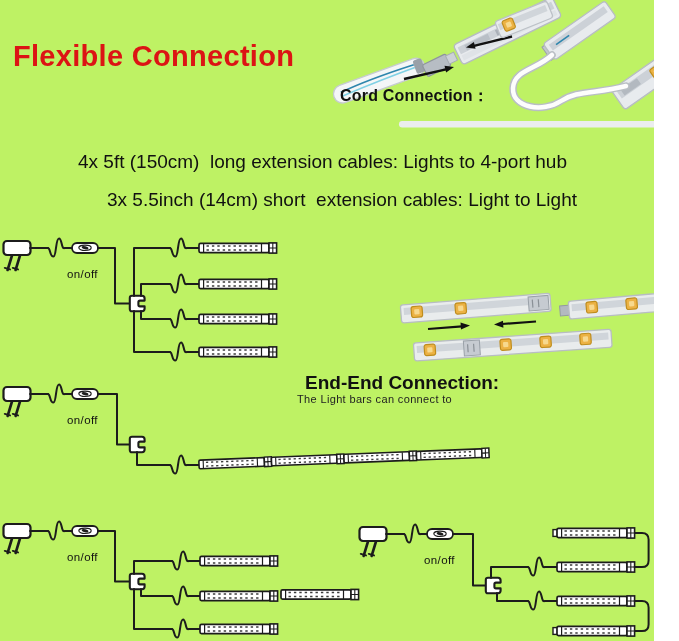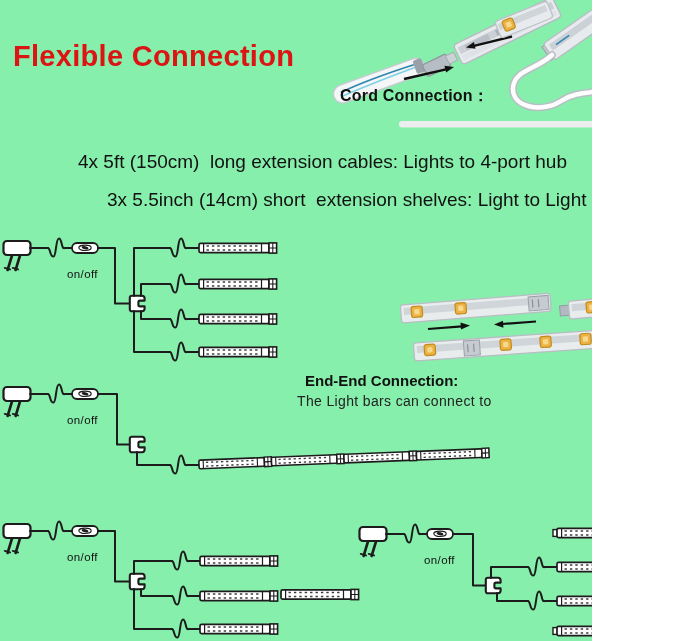--- a/index.html
+++ b/index.html
@@ -1,23 +1,23 @@
 <!DOCTYPE html>
 <html style="--heading: #dc1414; --text: #1a1a1a; --diagram_line: #1c1c1c; --led: #ecb244; --bar_body: #e8ebee;"><head>
 <meta charset="utf-8">
 <style>
   html,body{margin:0;padding:0;background:#fff;}
-  .page{position:relative;width:592px;height:641px;background:#86efac;overflow:hidden;
+  .page{position:relative;width:654px;height:641px;background:#bef264;overflow:hidden;
         font-family:"Liberation Sans", sans-serif;color:var(--text,#1a1a1a);}
   .abs{position:absolute;}
   .title{font-weight:700;font-size:29px;letter-spacing:0.3px;color:var(--heading,#dc1414);}
   .note{font-size:19px;white-space:pre;color:#111;text-align:right;}
   .cord-label{font-weight:700;font-size:16px;letter-spacing:0.2px;color:#111;}
-  .ee-head{font-weight:700;font-size:15px;color:#111;}
-  .ee-line{font-size:14px;letter-spacing:0.35px;color:#222;}
+  .ee-head{font-weight:700;font-size:19px;color:#111;}
+  .ee-line{font-size:11px;letter-spacing:0.35px;color:#222;}
   .onoff{font-size:11.5px;letter-spacing:0.4px;color:#111;margin-top:13px;}
   svg .wire{fill:none;stroke:var(--diagram_line,#1c1c1c);stroke-width:2;stroke-linecap:round;stroke-linejoin:round;}
 </style>
 </head>
 <body>
 
 <div class="page">
 
   <svg class="abs" style="left:0;top:0" width="679" height="641" viewBox="0 0 679 641">
     <defs>
@@ -237,21 +237,21 @@
       <use href="#endstub" x="557" y="631"></use>
       <use href="#bar" x="557" y="631"></use>
     </g>
   </svg>
 
   <div class="abs title" style="left:13px;top:40px">Flexible Connection</div>
 
   <div class="abs cord-label" style="left:340px;top:86px">Cord Connection：</div>
 
   <div class="abs note" style="left:78px;top:151px">4x 5ft (150cm)  long extension cables: Lights to 4-port hub</div>
-  <div class="abs note" style="left:107px;top:189px">3x 5.5inch (14cm) short  extension shelves: Light to Light</div>
+  <div class="abs note" style="left:107px;top:189px">3x 5.5inch (14cm) short  extension cables: Light to Light</div>
 
   <div class="abs ee-head" style="left:305px;top:372px">End-End Connection:</div>
   <div class="abs ee-line" style="left:297px;top:393px">The Light bars can connect to</div>
 
   <div class="abs onoff" style="left:67px;top:255px">on/off</div>
   <div class="abs onoff" style="left:67px;top:401px">on/off</div>
   <div class="abs onoff" style="left:67px;top:538px">on/off</div>
   <div class="abs onoff" style="left:424px;top:541px">on/off</div>
 
 </div>

